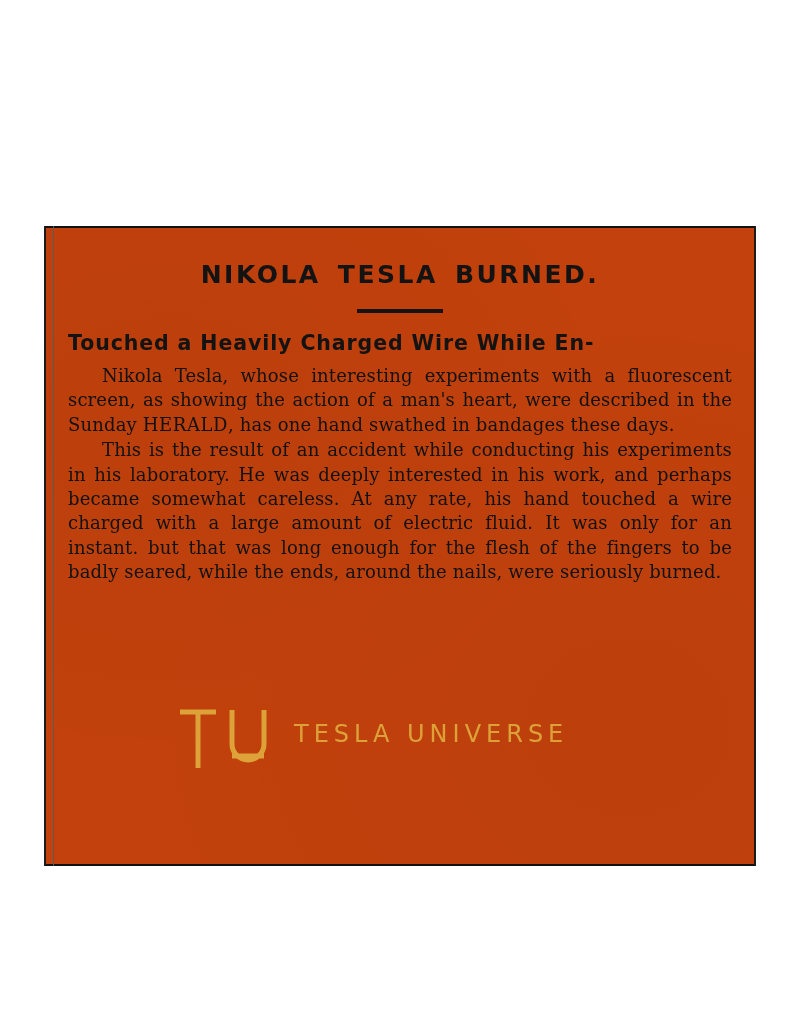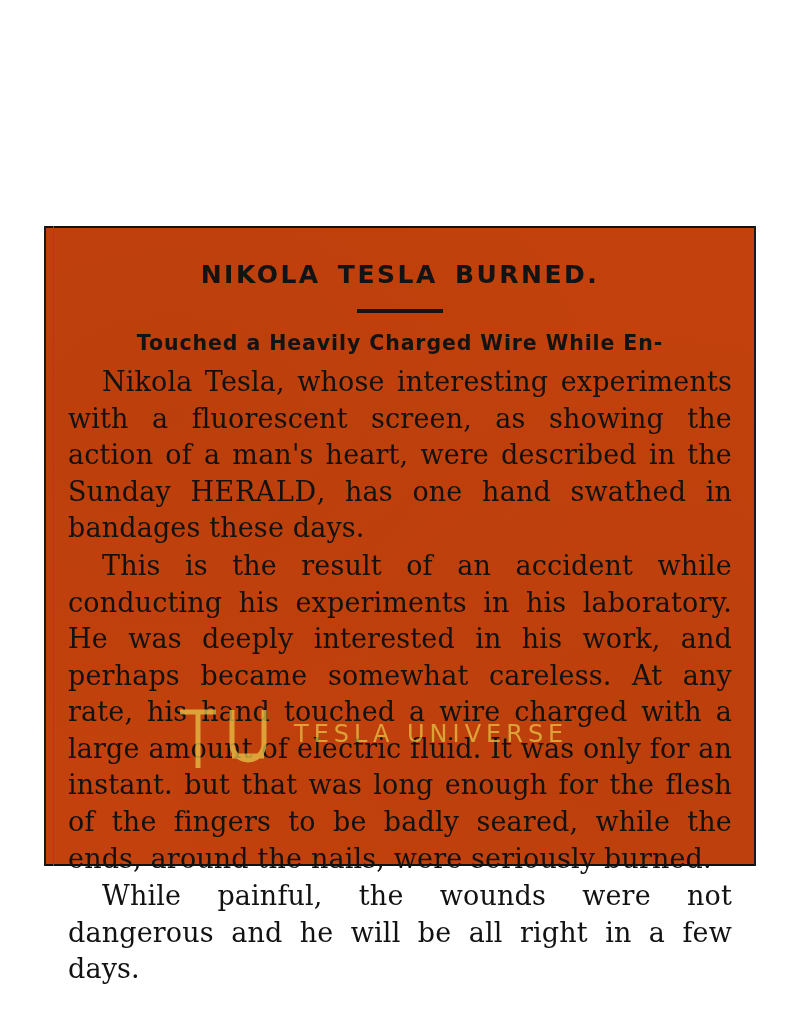--- a/index.html
+++ b/index.html
@@ -97,31 +97,30 @@
     height: 4px;
     background: #141414;
   }
 
   .subhead {
     font-family: "DejaVu Sans", sans-serif;
     font-weight: bold;
     font-size: 20.5px;
     line-height: 1.42;
     letter-spacing: 0.4px;
-    text-align: center;
     color: #131313;
     margin: 0 0 6px 0;
   }
   .subhead .line1 { display: block; letter-spacing: 0.9px; }
   .subhead .line2 { display: block; }
 
   
   .body-block {
     font-family: "DejaVu Serif", serif;
-    font-size: 27px;
+    font-size: 18px;
     line-height: 1.355;
     color: #121212;
     text-align: justify;
     letter-spacing: 0.15px;
   }
   .para {
     margin: 0;
     padding: 0;
     text-indent: 34px;
   }
@@ -191,21 +190,20 @@
         <span class="divider"></span>
       </div>
 
       <h2 class="subhead">
         <span class="line1">Touched a Heavily Charged Wire While En-</span>
       </h2>
 
       <div class="body-block">
         <p class="para">Nikola Tesla, whose interesting experiments with a fluorescent screen, as showing the action of a man's heart, were described in the Sunday <span class="sc">HERALD</span>, has one hand swathed in bandages these days.</p>
         <p class="para">This is the result of an accident while conducting his experiments in his laboratory. He was deeply interested in his work, and perhaps became somewhat careless. At any rate, his hand touched a wire charged with a large amount of electric fluid. It was only for an instant. but that was long enough for the flesh of the fingers to be badly seared, while the ends, around the nails, were seriously burned.</p>
-        <p class="para">While painful, the wounds were not dangerous and he will be all right in a few days.</p>
       </div>
 
     </div>
 
     <div class="watermark">
       <svg class="wm-mark" viewBox="0 0 96 76">
         <g fill="none" stroke="#e8c84a" stroke-width="5">
           <path d="M6 10 H42 M24 10 V66"></path>
           <path d="M58 8 v34 a16 16 0 0 0 32 0 V8"></path>
           <path d="M58 54 h32"></path>

